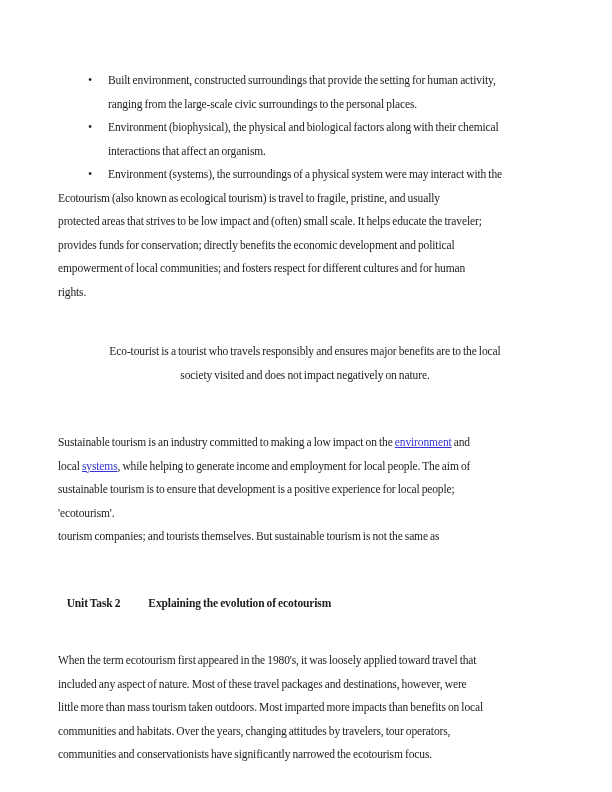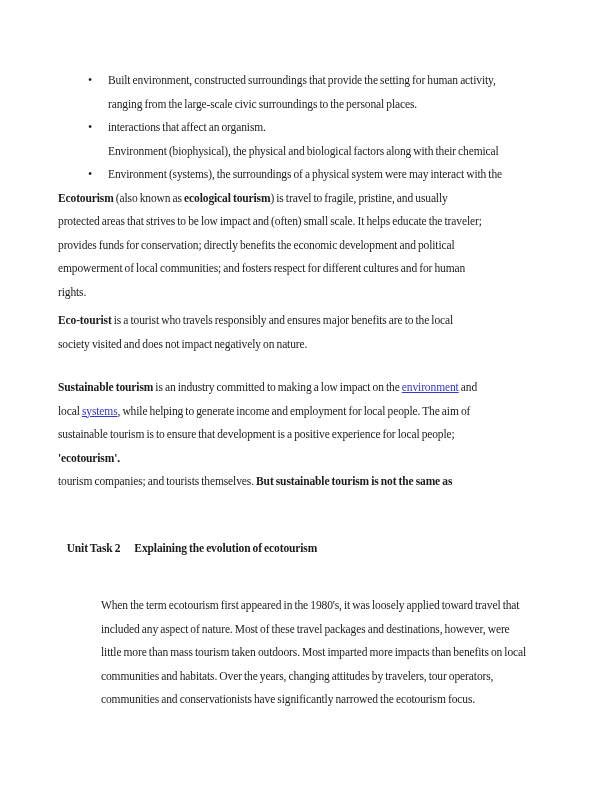--- a/index.html
+++ b/index.html
@@ -18,21 +18,21 @@
     font-size: 11.5px;
     letter-spacing: -0.12px;
     word-spacing: -0.6px;
     color: var(--text, #1c1c1c);
     overflow: hidden;
   }
   .tline {
     line-height: 23.5px;
     white-space: pre;
   }
-  .b { font-weight: bold; }
+  .b { font-weight: normal; }
   a.link {
     color: var(--link, #3434d3);
     text-decoration: underline;
     cursor: pointer;
   }
   ul.bullets {
     list-style: none;
     margin: 0;
     padding: 0;
   }
@@ -43,44 +43,44 @@
     position: absolute;
     left: 30px;
     top: 0;
     line-height: 23.5px;
     font-size: 12px;
   }
   ul.bullets .blines {
     padding-left: 50px;
   }
   .para-ecotourism   { margin-top: 0; }
-  .para-ecotourist   { margin-top: 5px; }
-  .para-sustainable  { margin-top: 20px; }
+  .para-ecotourist   { margin-top: 36px; text-align: center; }
+  .para-sustainable  { margin-top: 44px; }
   .heading           { margin-top: 20px; line-height: 23.5px; white-space: pre; font-weight: bold; }
-  .heading .heading-title { margin-left: 14px; }
-  .para-evolution    { margin-top: 10px; margin-left: 43px; }
+  .heading .heading-title { margin-left: 28px; }
+  .para-evolution    { margin-top: 10px; }
 </style>
 </head>
 <body>
 
 <div class="page">
 
   <ul class="bullets">
     <li class="bullet-item">
       <span class="marker">•</span>
       <div class="blines">
           <div class="tline"><span>Built environment, constructed surroundings that provide the setting for human activity,</span></div>
           <div class="tline"><span>ranging from the large-scale civic surroundings to the personal places.</span></div>
         </div>
     </li>
     <li class="bullet-item">
       <span class="marker">•</span>
       <div class="blines">
+          <div class="tline"><span>Environment (biophysical), the physical and biological factors along with their chemical</span></div>
           <div class="tline"><span>interactions that affect an organism.</span></div>
-          <div class="tline"><span>Environment (biophysical), the physical and biological factors along with their chemical</span></div>
         </div>
     </li>
     <li class="bullet-item">
       <span class="marker">•</span>
       <div class="blines">
           <div class="tline"><span>Environment (systems), the surroundings of a physical system were may interact with the</span></div>
         </div>
     </li>
   </ul>
 

